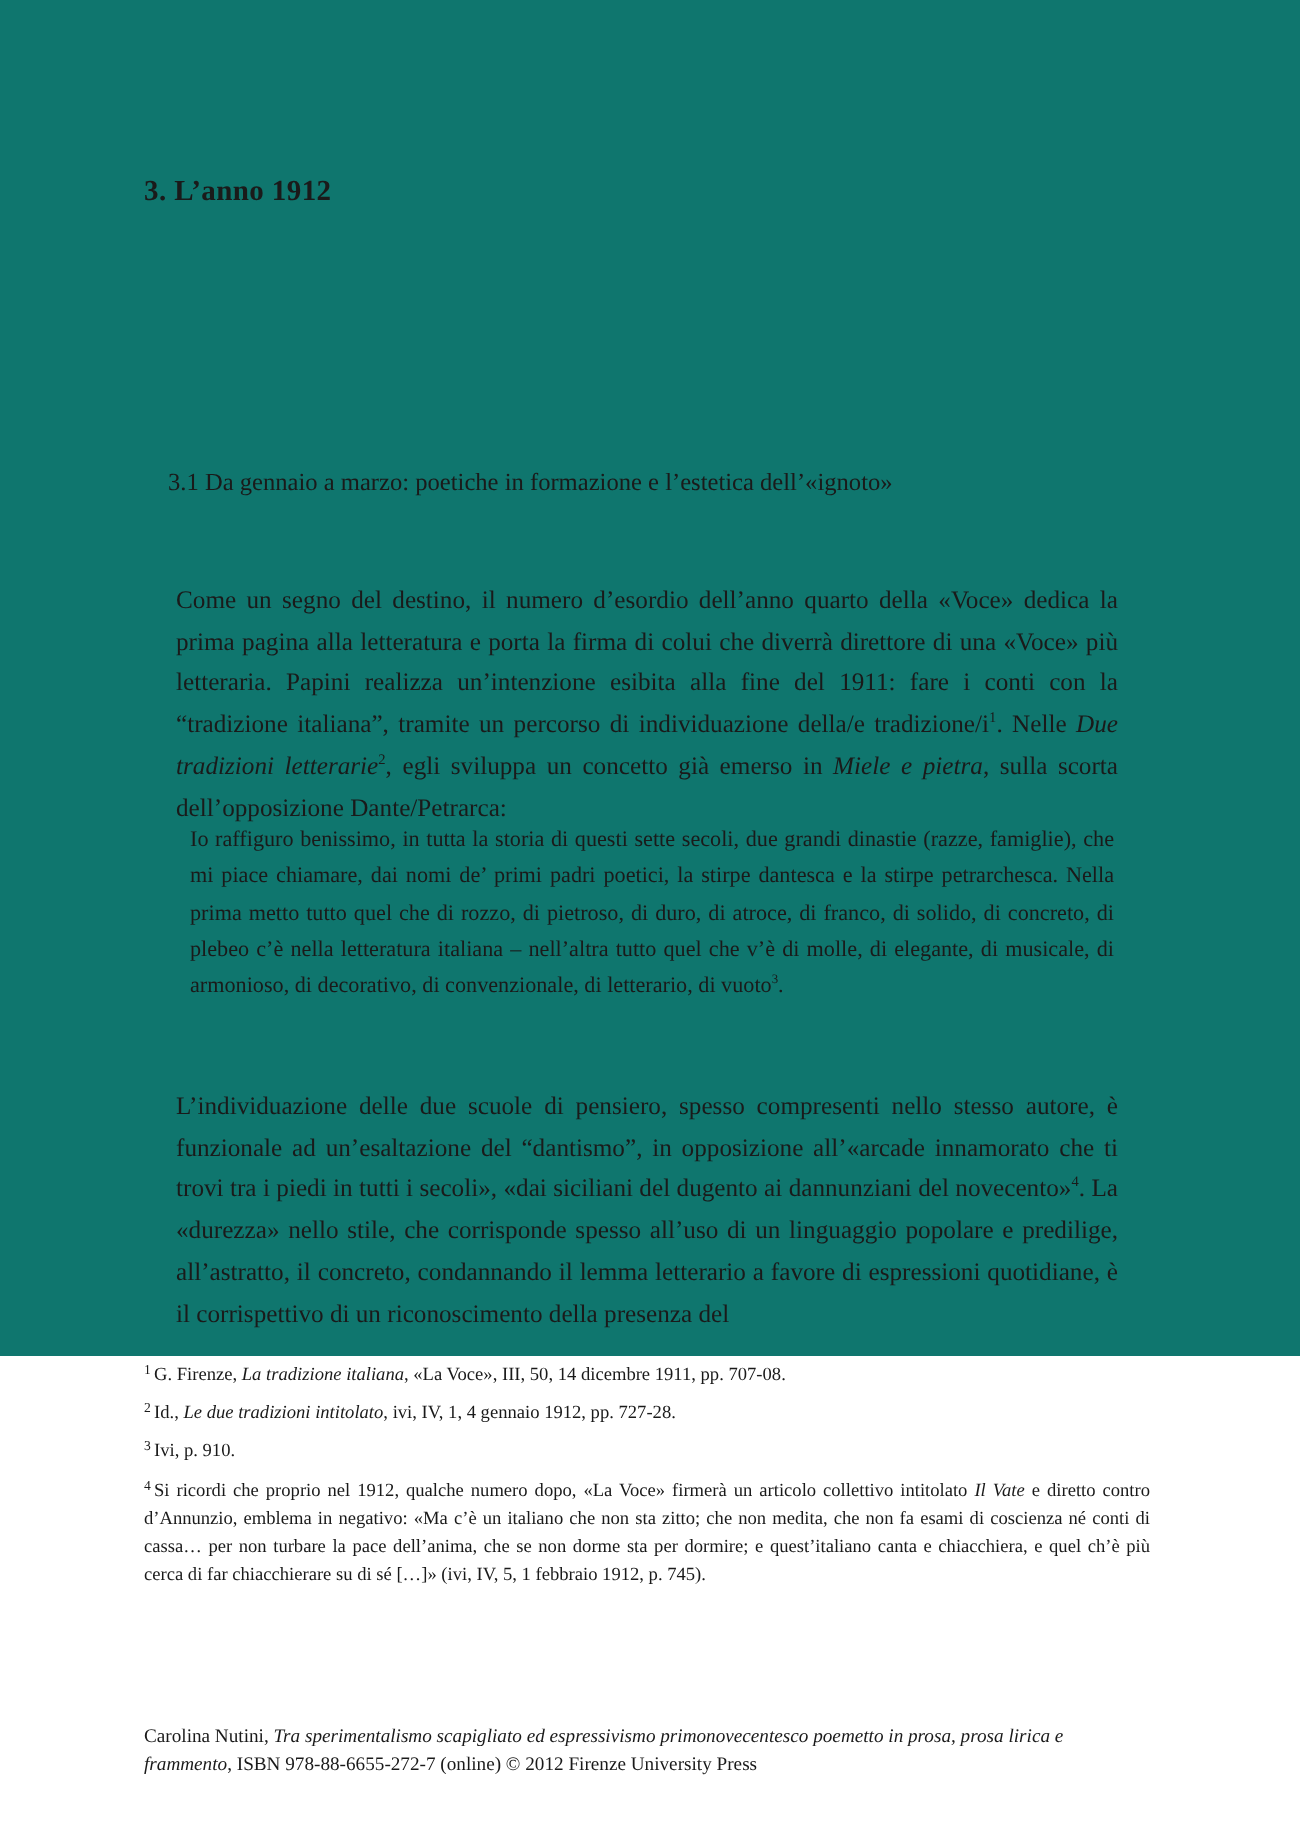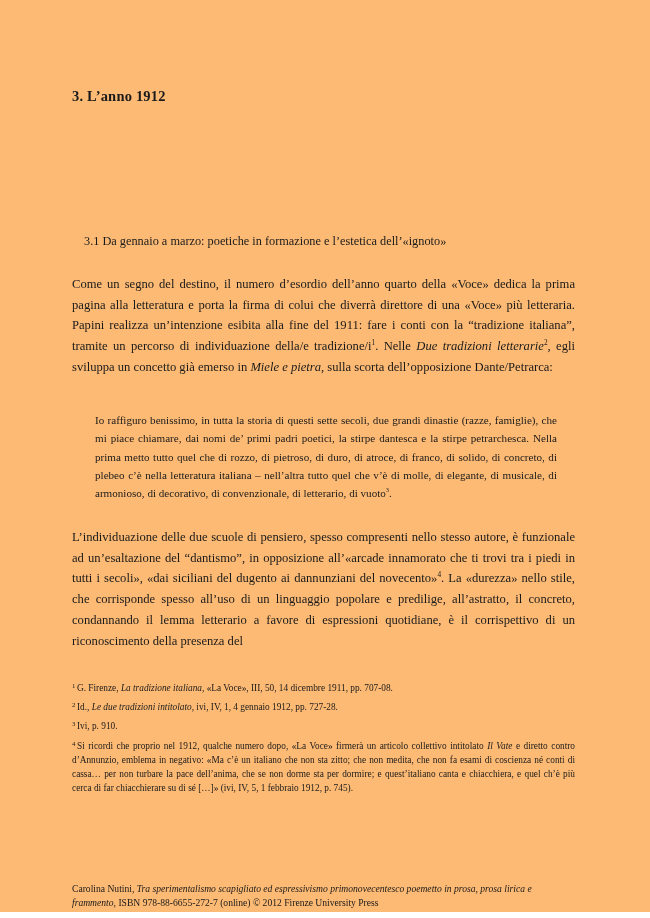--- a/index.html
+++ b/index.html
@@ -14,22 +14,22 @@
     position: relative;
     font-family: "Liberation Serif", "DejaVu Serif", serif;
     color: #1a1a1a;
     overflow: hidden;
   }
   .page {
     position: absolute;
     left: 0;
     top: 0;
     width: 650px;
-    height: 912px;
-    background: #fdba74;
+    height: 678px;
+    background: #0f766e;
     text-decoration: underline;
   }
   .content {
     position: absolute;
     left: 72px;
     top: 0;
     width: 503px;
   }
 
   
@@ -57,21 +57,21 @@
   .body-block {
     position: absolute;
     left: 0;
     width: 503px;
   }
   .para {
     font-size: 12.6px;
     line-height: 20.7px;
     text-align: justify;
     text-justify: inter-word;
-    margin: 0;
+    margin: 16px;
     hyphens: manual;
   }
   .para-1 { top: 274px; }
   .para-2 { top: 527px; }
 
   
   .quote-block {
     position: absolute;
     left: 23px;
     top: 411px;
@@ -106,21 +106,20 @@
 
   
   .colophon {
     position: absolute;
     left: 0;
     top: 862px;
     width: 503px;
     font-size: 9.6px;
     line-height: 13.6px;
     text-align: left;
-    margin-top: 20px;
   }
 
   i, em { font-style: italic; }
   sup {
     font-size: 0.58em;
     vertical-align: super;
     line-height: 0;
   }
 </style>
 </head>

